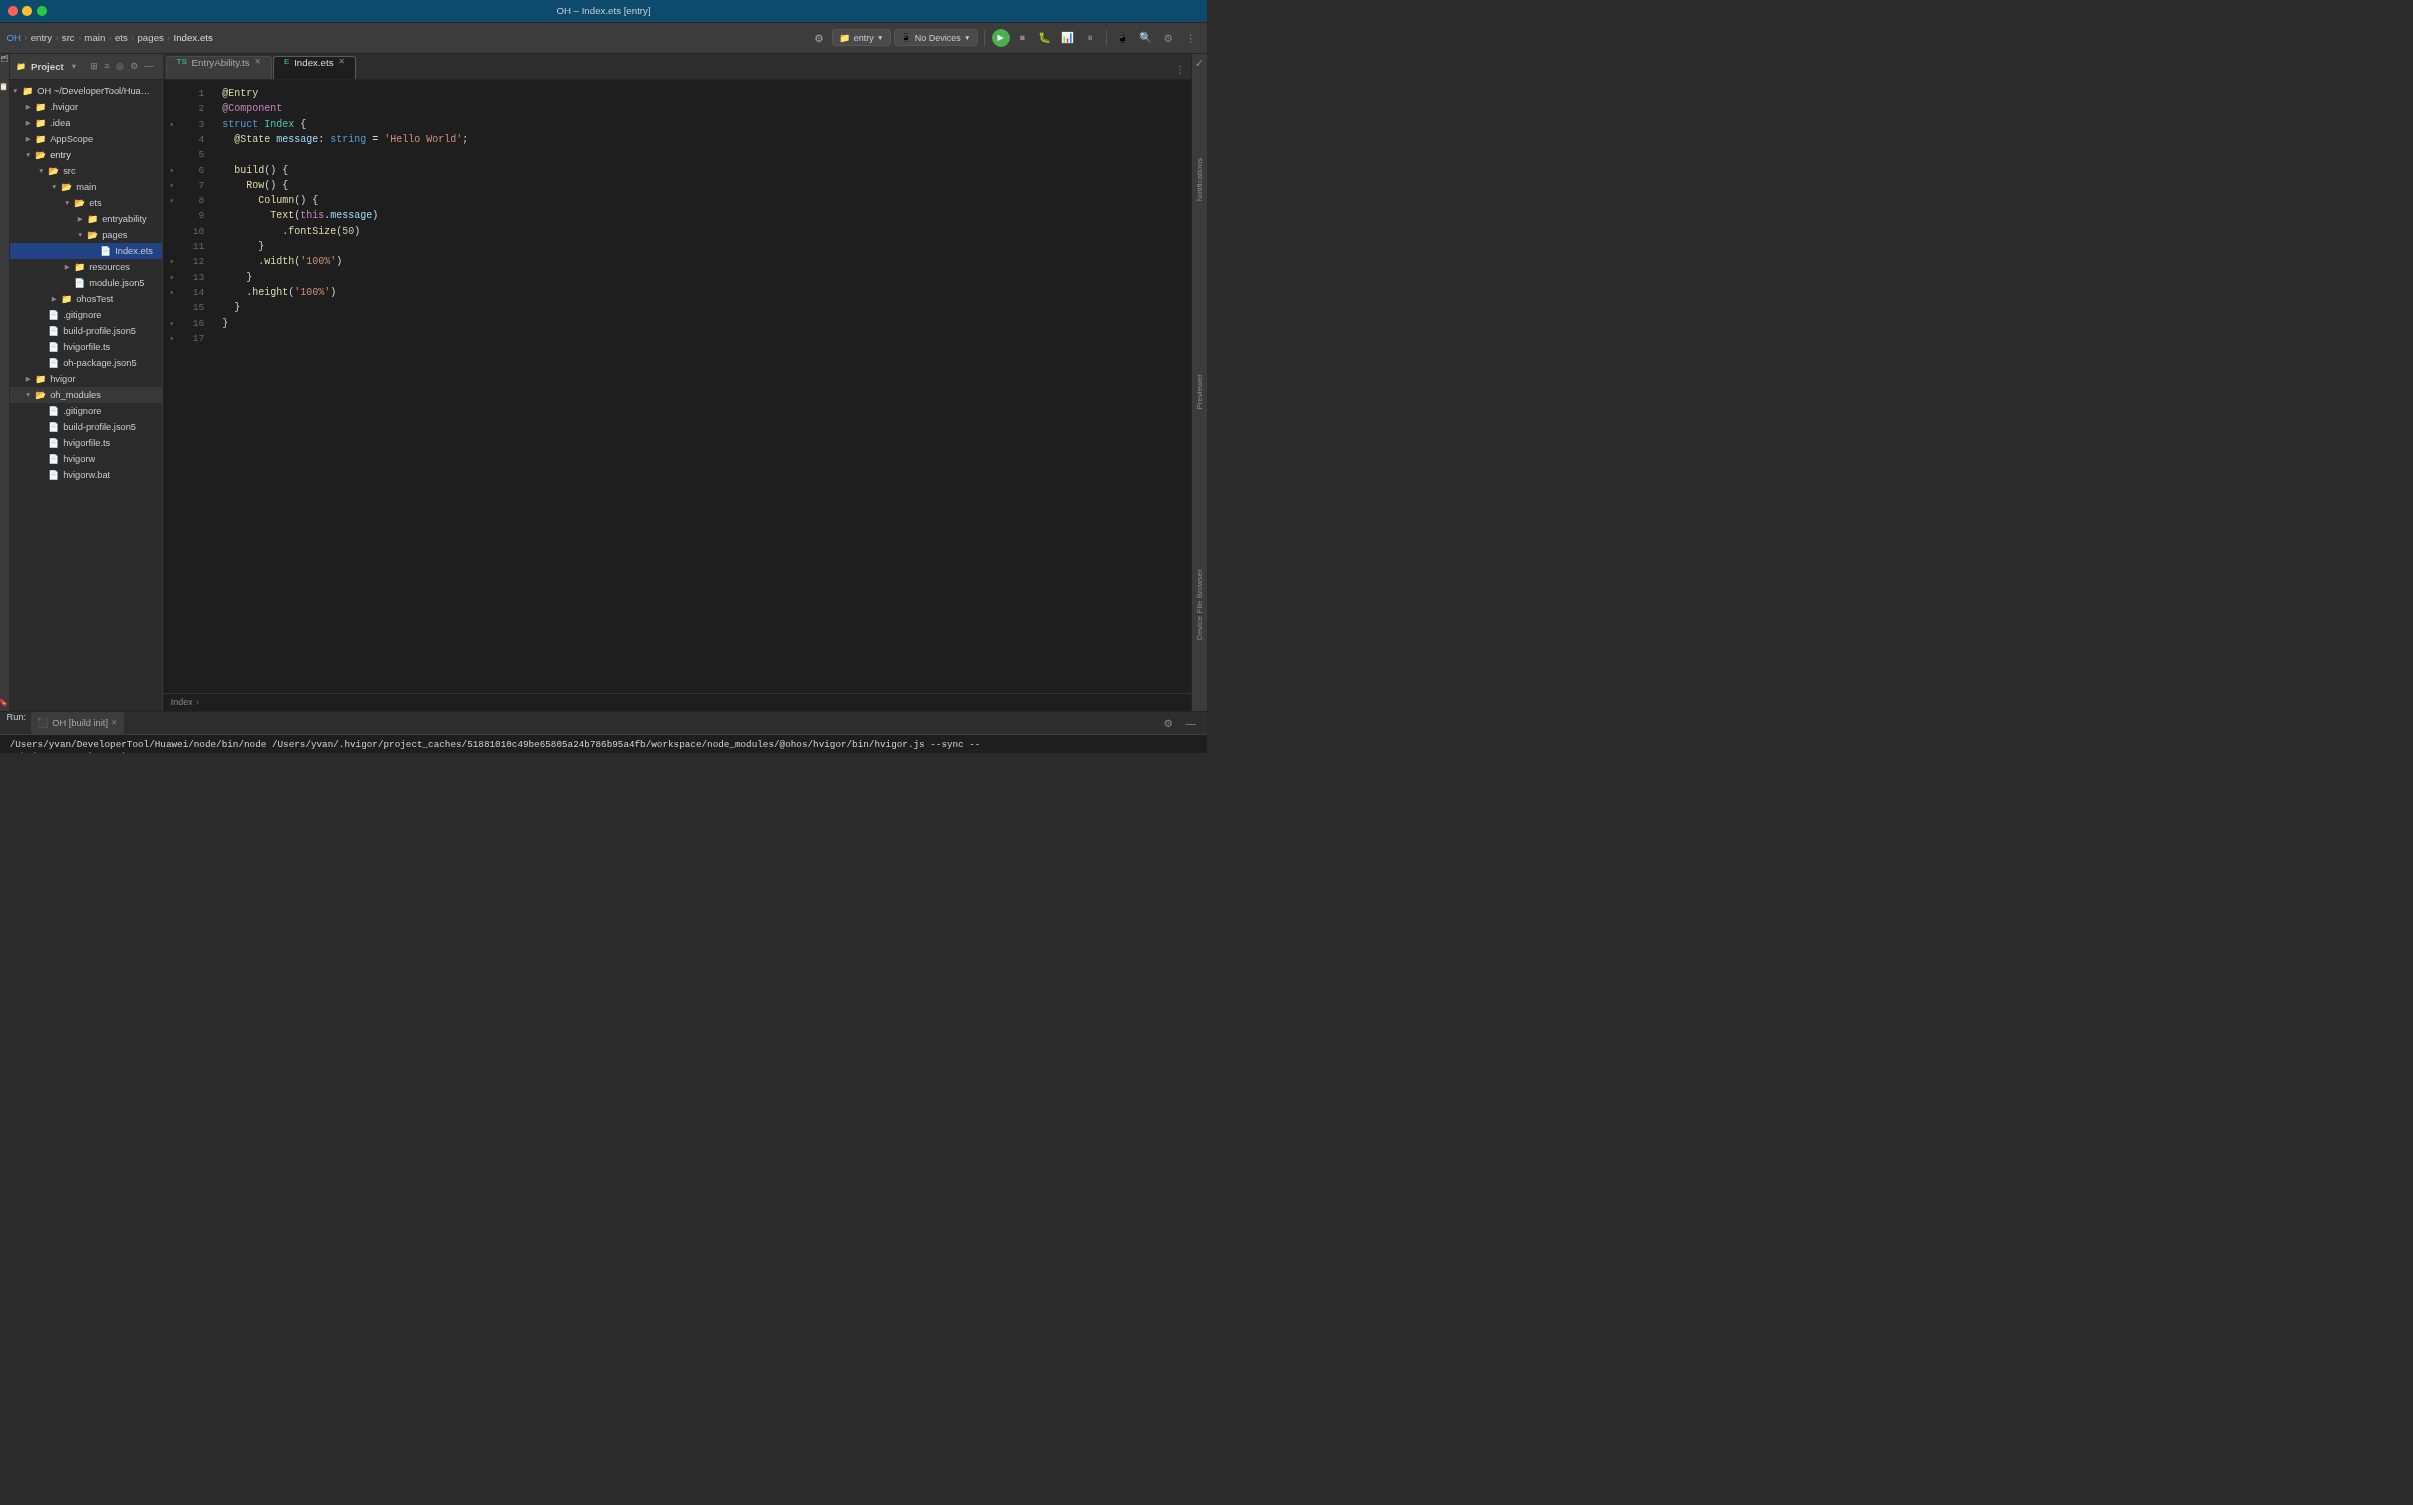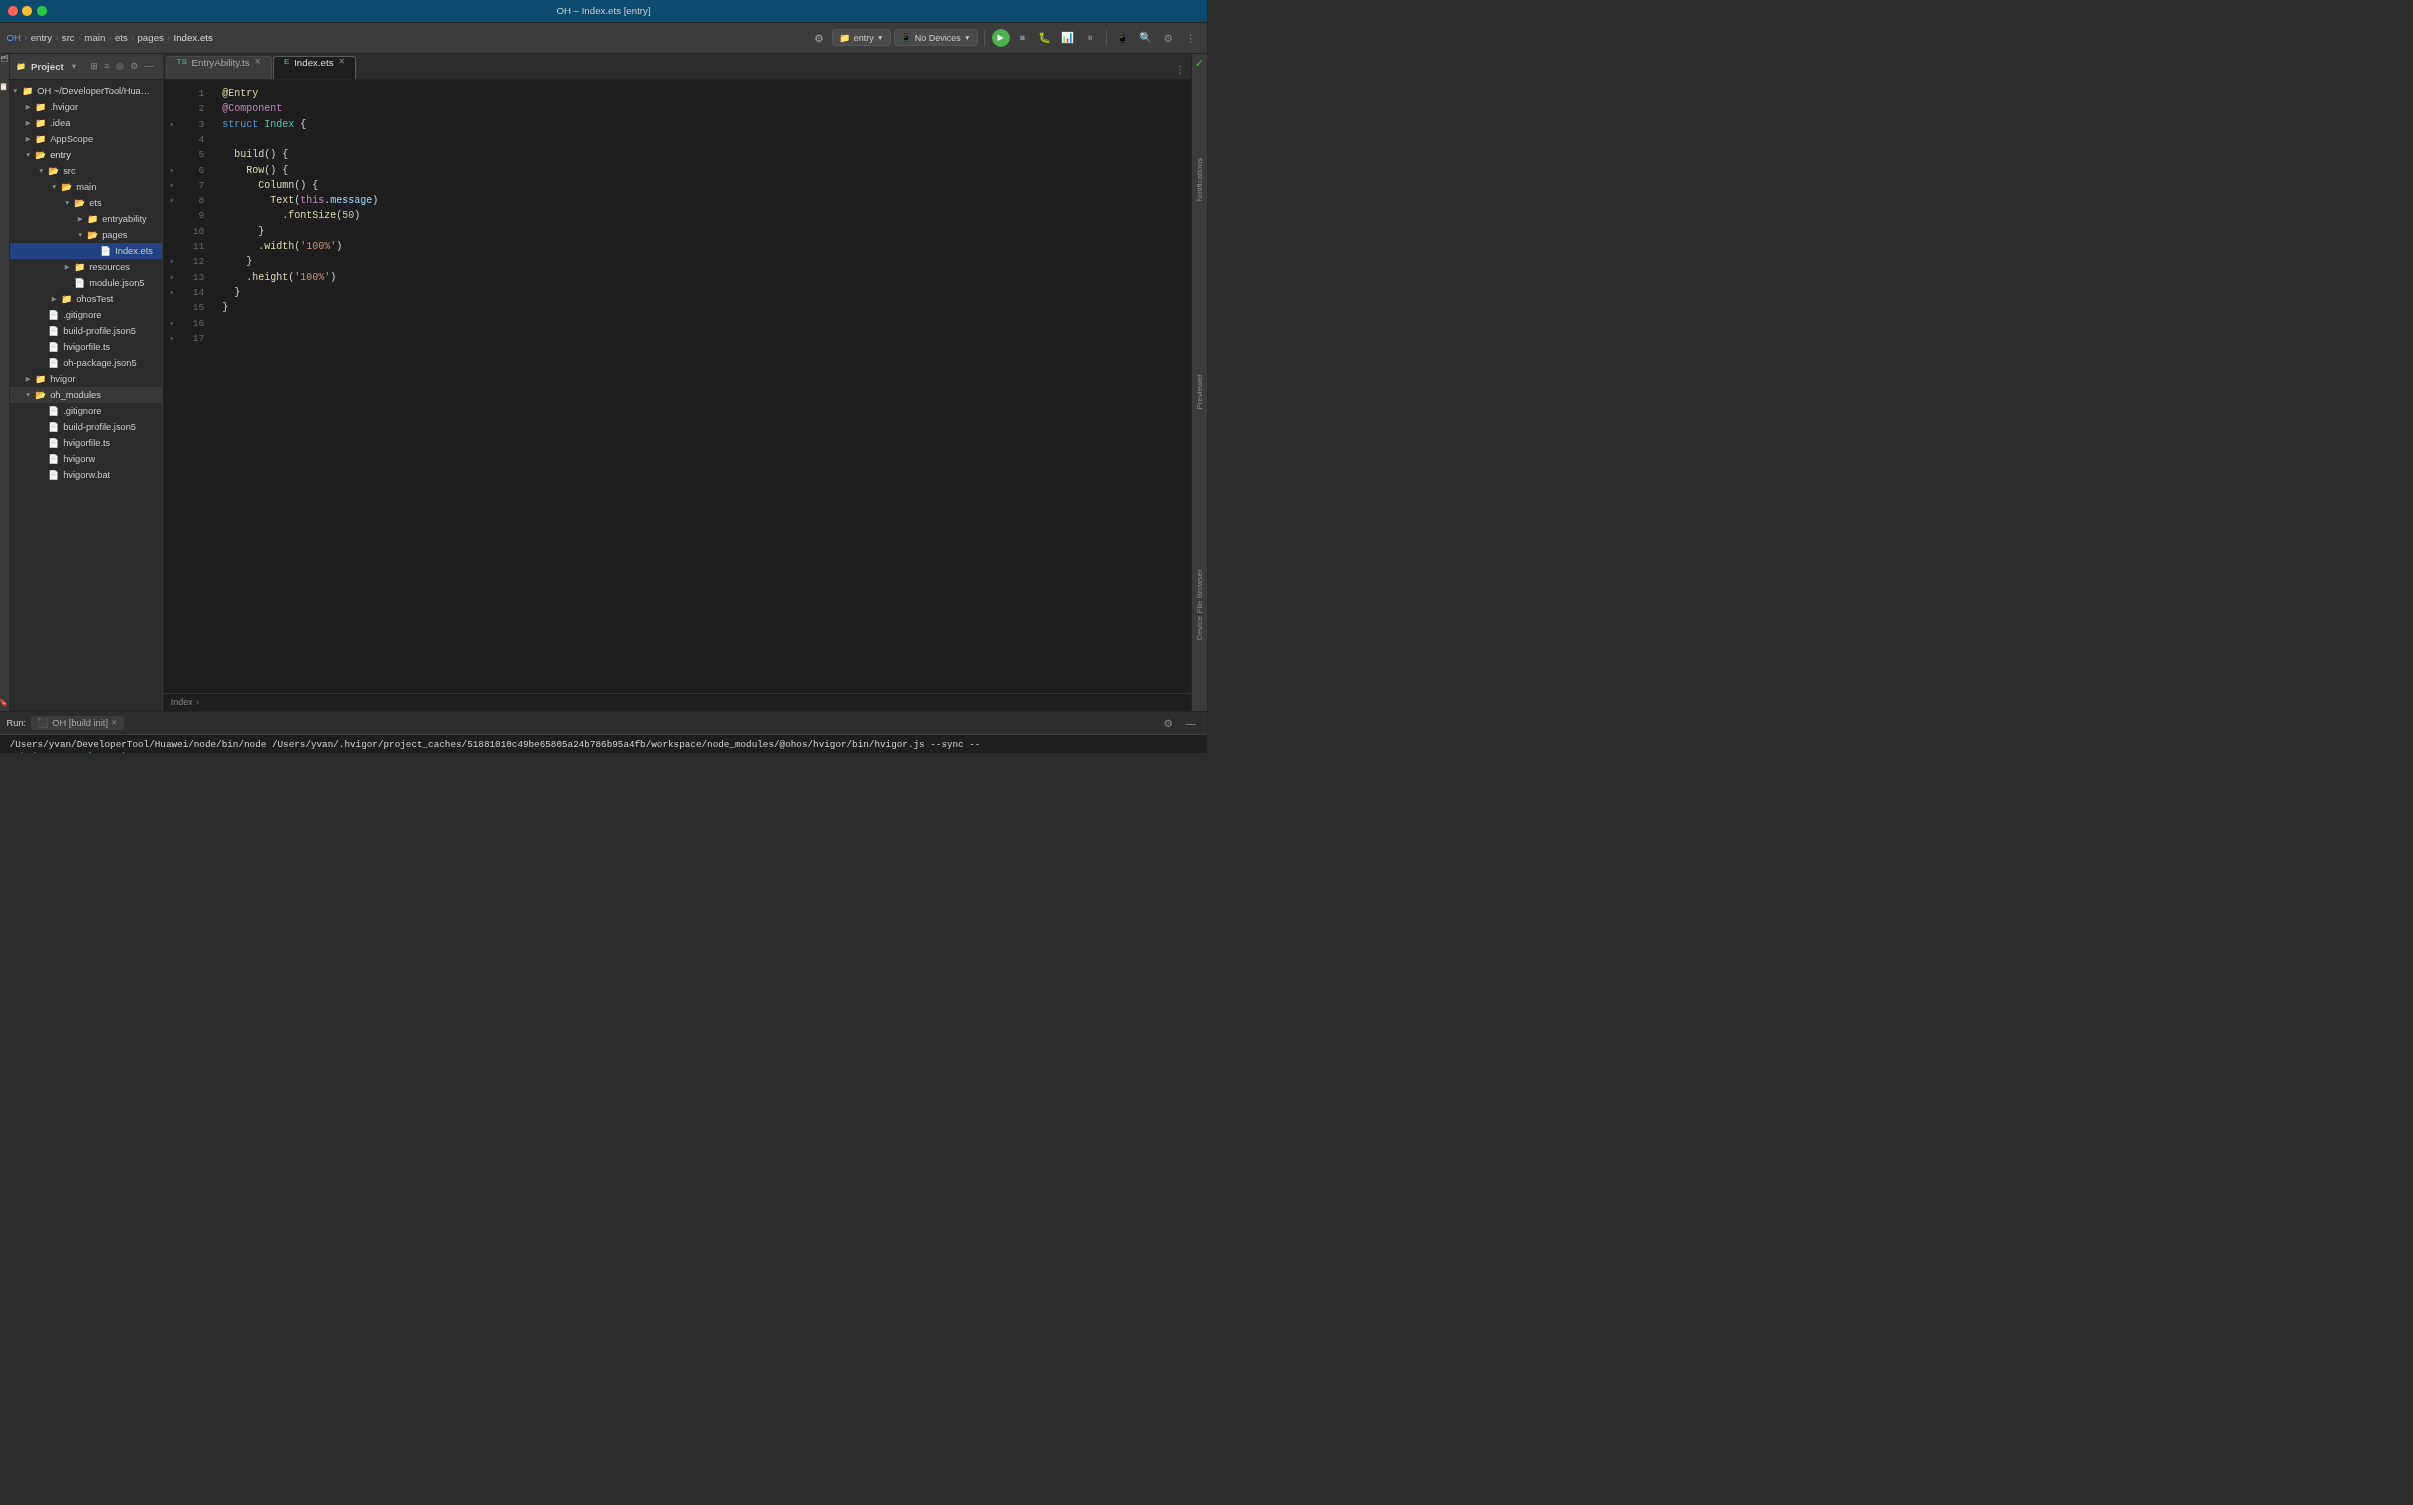--- a/index.html
+++ b/index.html
@@ -369,21 +369,20 @@
       font-size: 9px;
       color: #fff;
       gap: 9.7px;
     }
     .status-left { display: flex; align-items: center; gap: 6.5px; }
     .status-right { margin-left: auto; display: flex; gap: 9.7px; align-items: center; }
     #run-bar {
       height: 22.6px;
       background: #2d2d2d;
       display: flex;
-      align-items: center;
       padding: 0 6.5px;
       gap: 4.8px;
       border-top: 0.8px solid #252525;
       font-size: 9.3px;
       color: #aaa;
     }
     .run-label { color: #ccc; }
     .run-tab {
       padding: 1.6px 6.5px;
       background: #3c3c3c;
@@ -796,20 +795,21 @@
         <div class="line-num">13</div>
         <div class="line-num">14</div>
         <div class="line-num">15</div>
         <div class="line-num">16</div>
         <div class="line-num">17</div>
       </div>
       <div id="code-content">
         <div class="code-line"><span class="decorator">@Entry</span></div>
         <div class="code-line"><span class="decorator2" style="color:#c586c0;">@Component</span></div>
         <div class="code-line"><span class="kw2">struct</span> <span class="cls">Index</span> {</div>
+        <div class="code-line">  <span class="decorator">@State</span> <span class="prop">message</span>: <span class="kw2">string</span> = <span class="str">'Hello World'</span>;</div>
         <div class="code-line"></div>
         <div class="code-line">  <span class="fn">build</span>() {</div>
         <div class="code-line">    <span class="fn">Row</span>() {</div>
         <div class="code-line">      <span class="fn">Column</span>() {</div>
         <div class="code-line">        <span class="fn">Text</span>(<span class="kw">this</span>.<span class="prop">message</span>)</div>
         <div class="code-line">          .<span class="fn">fontSize</span>(<span class="num">50</span>)</div>
         <div class="code-line">      }</div>
         <div class="code-line">      .<span class="fn">width</span>(<span class="str">'100%'</span>)</div>
         <div class="code-line">    }</div>
         <div class="code-line">    .<span class="fn">height</span>(<span class="str">'100%'</span>)</div>

